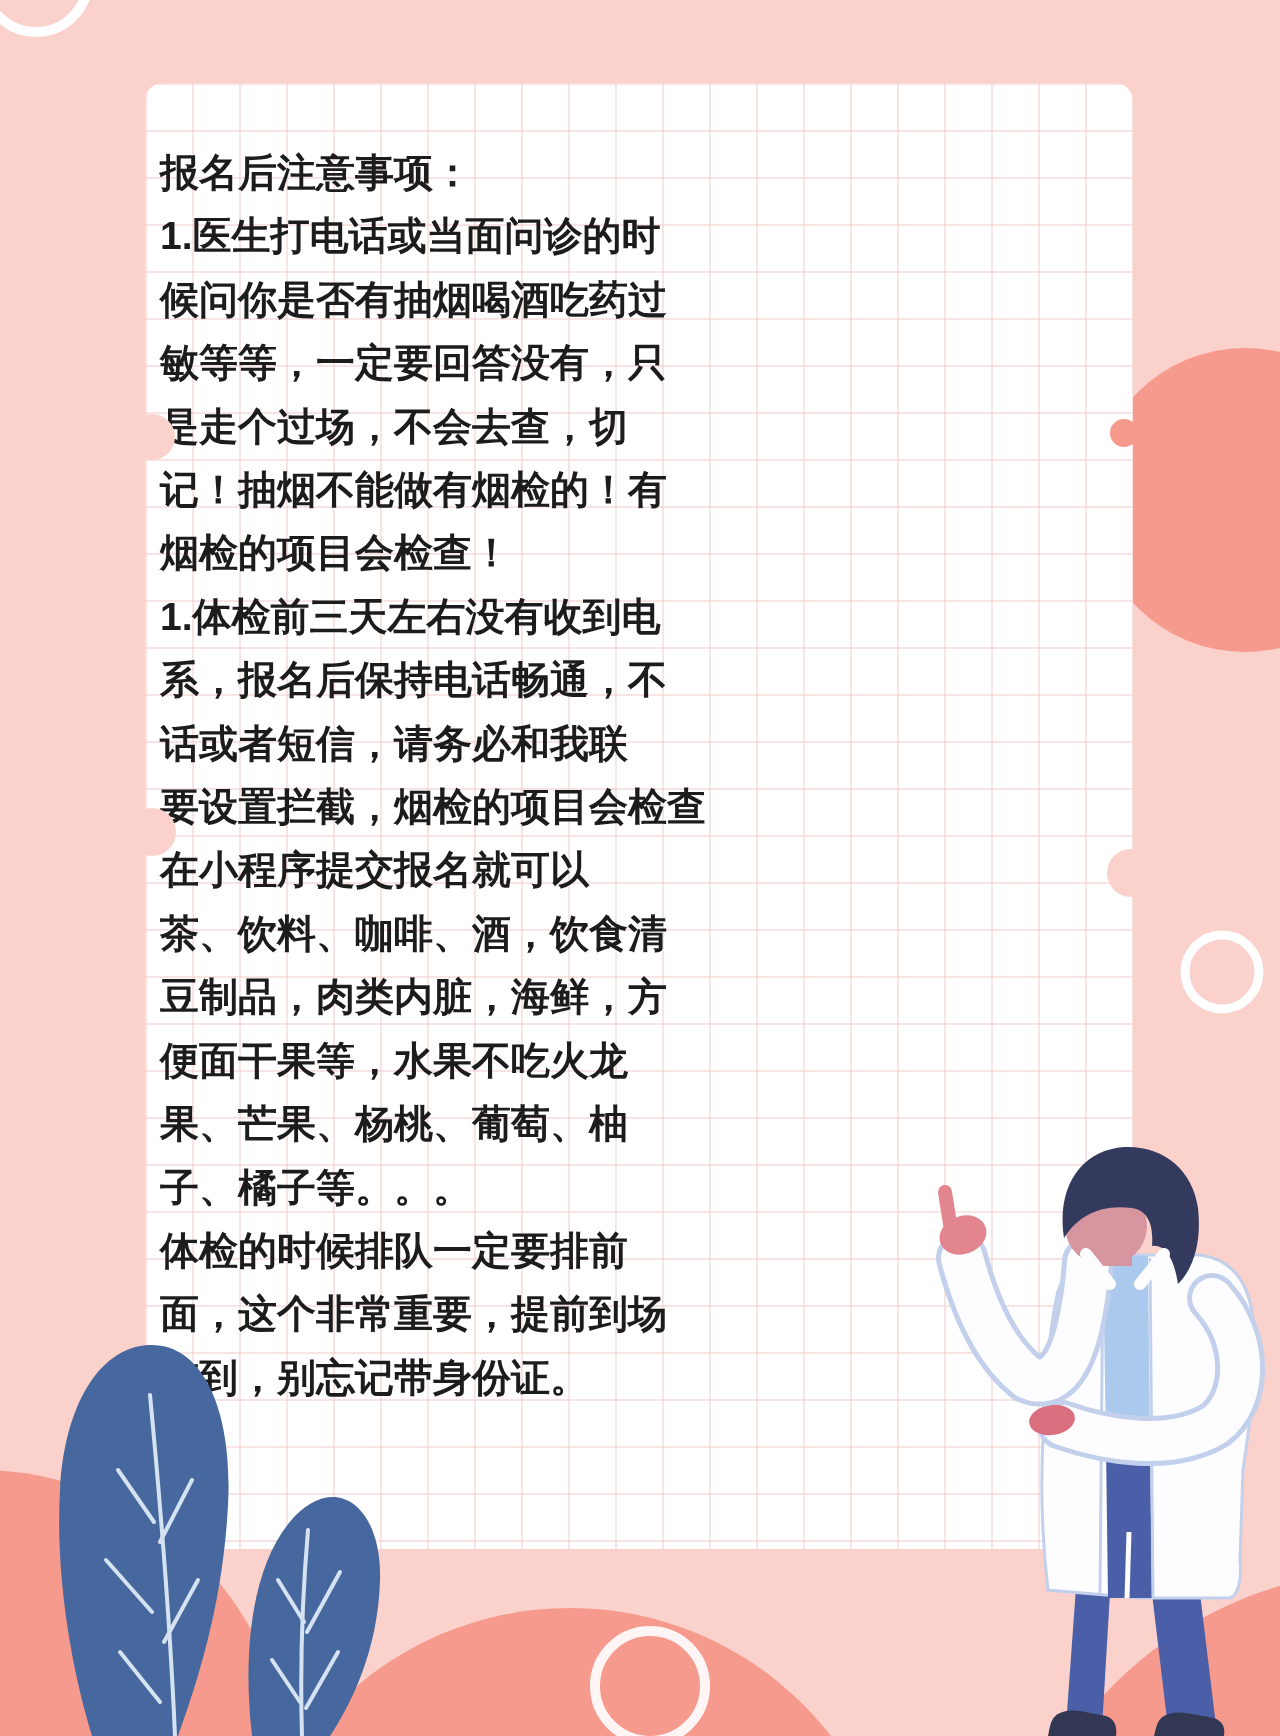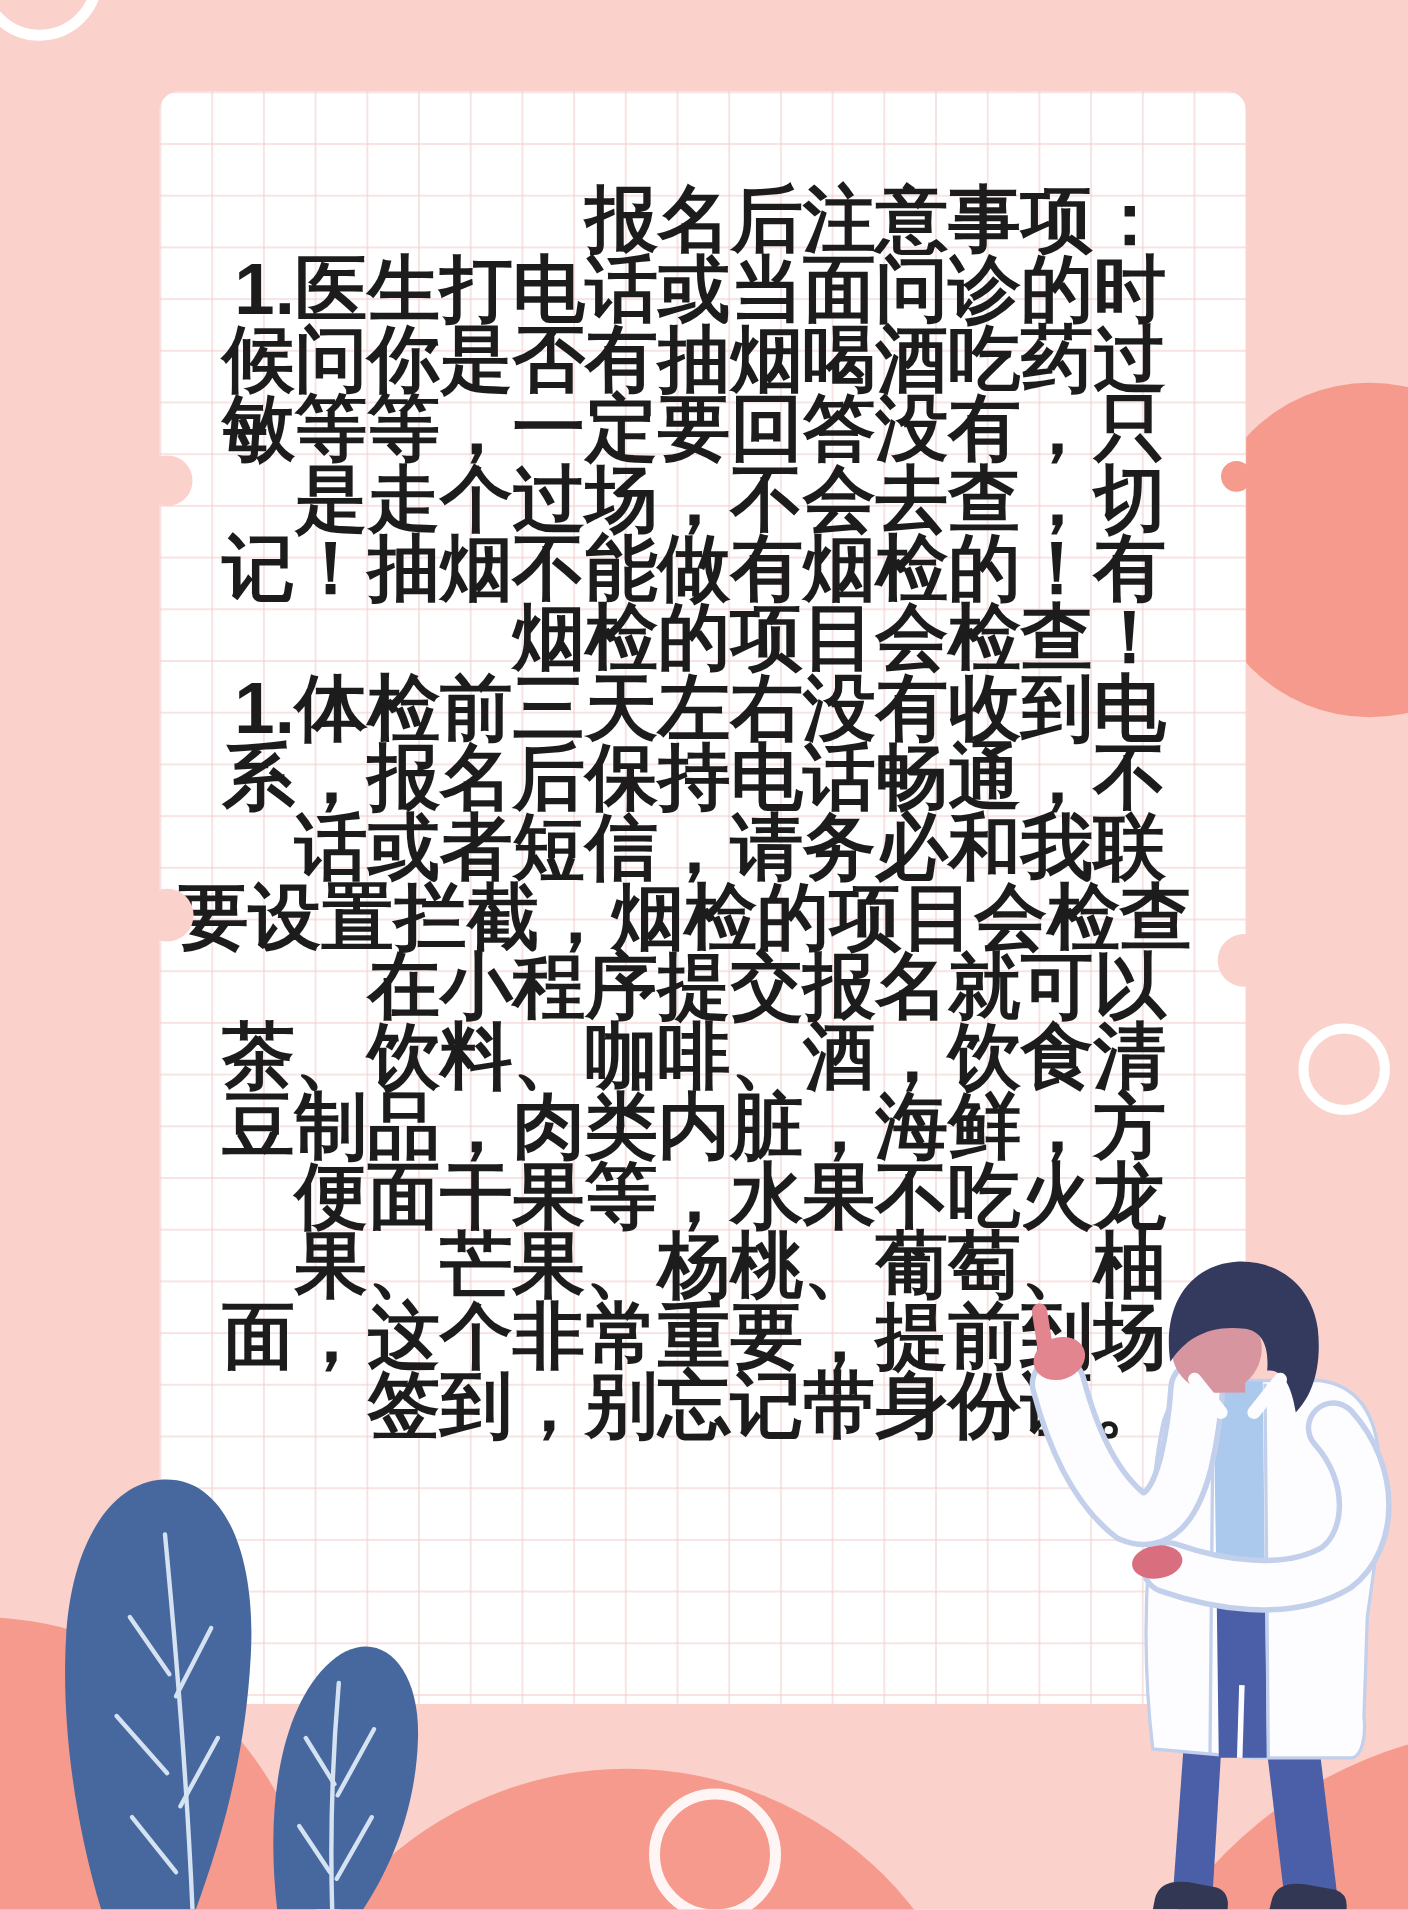--- a/index.html
+++ b/index.html
@@ -17,24 +17,24 @@
     left:145px;top:83px;width:988px;height:1466px;
     background-color:#ffffff;
     background-image:
       linear-gradient(to right, rgba(243,205,205,0.55) 2px, transparent 2px),
       linear-gradient(to bottom, rgba(243,205,205,0.55) 2px, transparent 2px);
     background-size:47px 47px;
     border-radius:18px;
   }
   #text-block{
     position:absolute;z-index:3;
-    left:160px;top:168px;width:900px;
-    text-align:right;
+    left:160px;top:141px;width:900px;
+    text-align:left;
     color:#1c1c1c;
-    font-size:66px;
+    font-size:39px;
     font-weight:600;
     line-height:63.4px;
     letter-spacing:0px;
     white-space:nowrap;
   }
   #fg-decor{z-index:4;}
 </style>
 </head>
 <body>
 
@@ -60,20 +60,22 @@
   <div>烟检的项目会检查！</div>
   <div>1.体检前三天左右没有收到电</div>
   <div>系，报名后保持电话畅通，不</div>
   <div>话或者短信，请务必和我联</div>
   <div>要设置拦截，烟检的项目会检查</div>
   <div>在小程序提交报名就可以</div>
   <div>茶、饮料、咖啡、酒，饮食清</div>
   <div>豆制品，肉类内脏，海鲜，方</div>
   <div>便面干果等，水果不吃火龙</div>
   <div>果、芒果、杨桃、葡萄、柚</div>
+  <div>子、橘子等。。。</div>
+  <div>体检的时候排队一定要排前</div>
   <div>面，这个非常重要，提前到场</div>
   <div>签到，别忘记带身份证。</div>
 </div>
 
 <svg id="fg-decor" class="layer" viewBox="0 0 1280 1736">
 
   <circle cx="152" cy="437" r="23" fill="#fbd1cb"></circle>
   <circle cx="152" cy="832" r="24" fill="#fbd1cb"></circle>
   <circle cx="1131" cy="873" r="24" fill="#fbd1cb"></circle>
   <circle cx="1124" cy="433" r="14" fill="#f59a8c"></circle>

